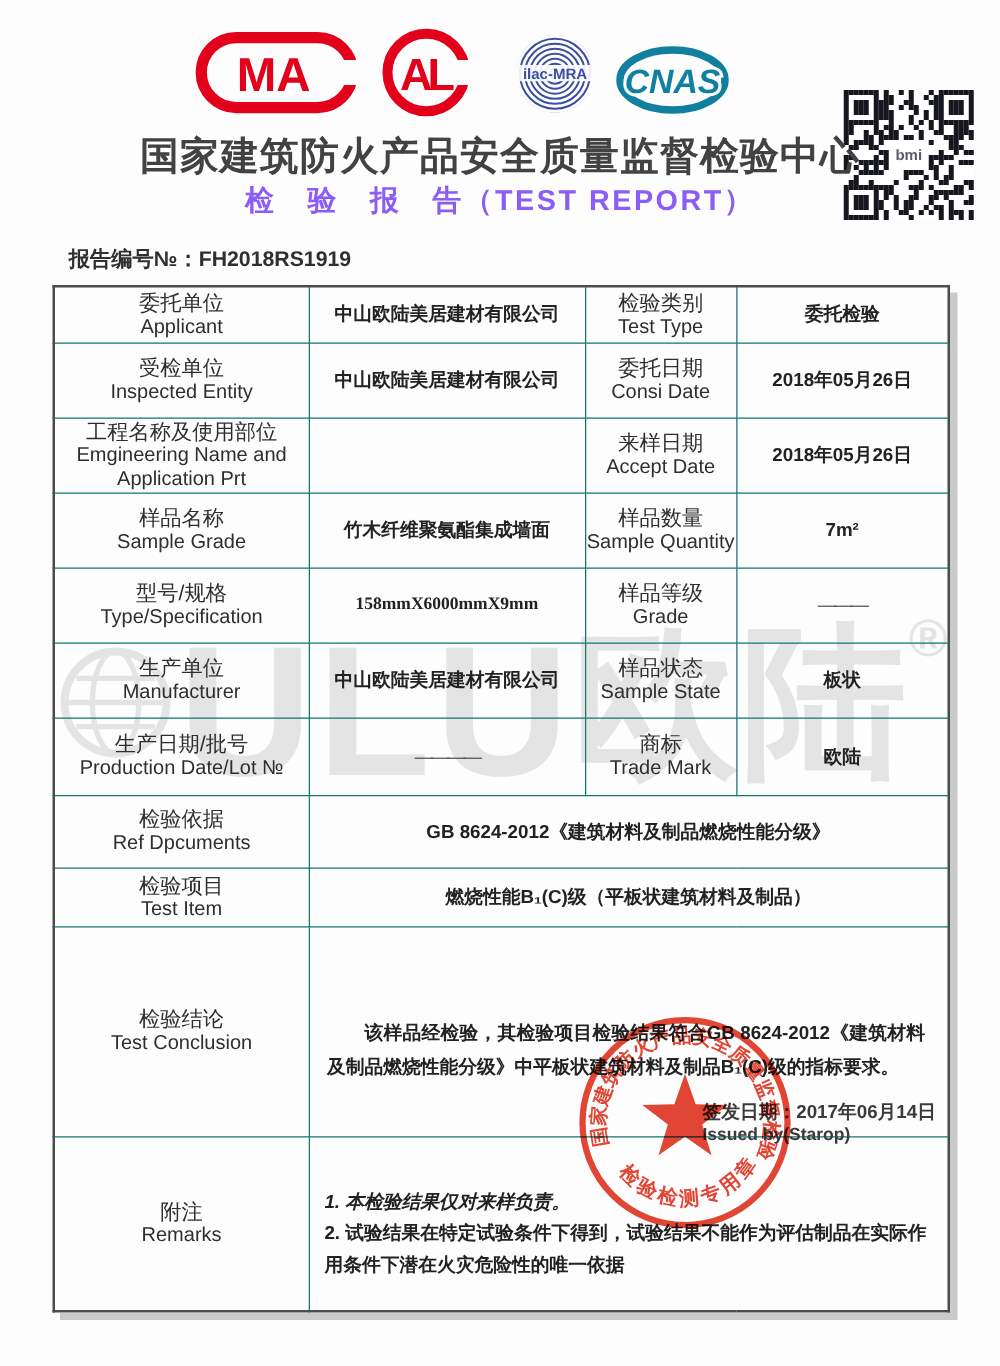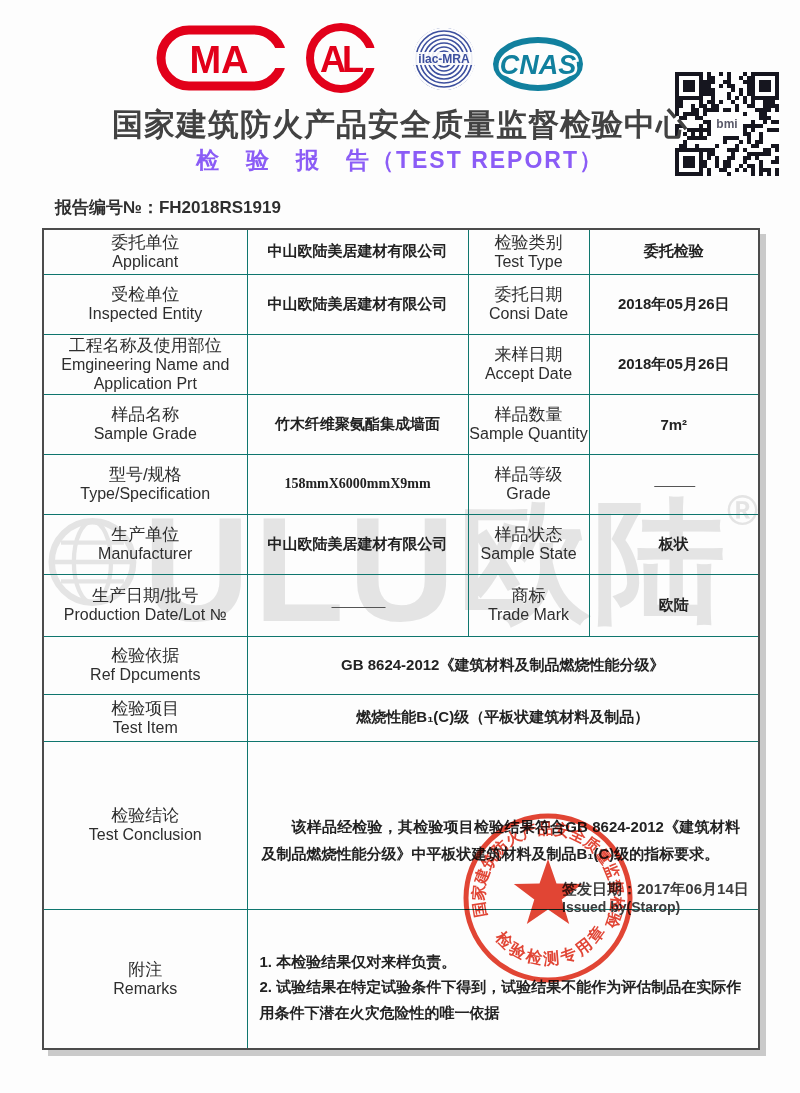--- a/index.html
+++ b/index.html
@@ -40,21 +40,21 @@
   td.lbl .zh{font-size:17px;color:#2e2e2e;line-height:1.25;}
   td.lbl .en{font-size:16px;color:#2e2e2e;line-height:1.15;}
   td.val{text-align:center;font-size:15px;font-weight:600;color:#222;}
   td.val.mono{font-family:Liberation Serif, serif;font-size:14px;}
   td.val.dash{letter-spacing:-2px;color:#555;font-weight:400;}
   td.conc{vertical-align:top;text-align:left;}
   td.conc .para{margin:30px 18px 0 14px;font-size:15px;font-weight:600;color:#222;
     line-height:1.8;text-indent:2em;text-align:justify;}
   td.rem{vertical-align:top;text-align:left;}
   td.rem .line{margin:0 16px 0 12px;font-size:15px;font-weight:600;color:#222;line-height:1.7;}
-  td.rem .line:first-child{margin-top:16px;}
+  td.rem .line:first-child{margin-top:16px;font-style:italic;}
   
   .issue{position:absolute;left:562px;top:880px;z-index:3;color:#3b3b3b;}
   .issue .d1{font-size:15px;font-weight:700;}
   .issue .d2{font-size:14px;font-weight:700;}
   .stamp{position:absolute;left:448px;top:798px;width:200px;height:200px;z-index:5;
     mix-blend-mode:multiply;opacity:.9;}
 </style>
 </head>
 <body>
 

